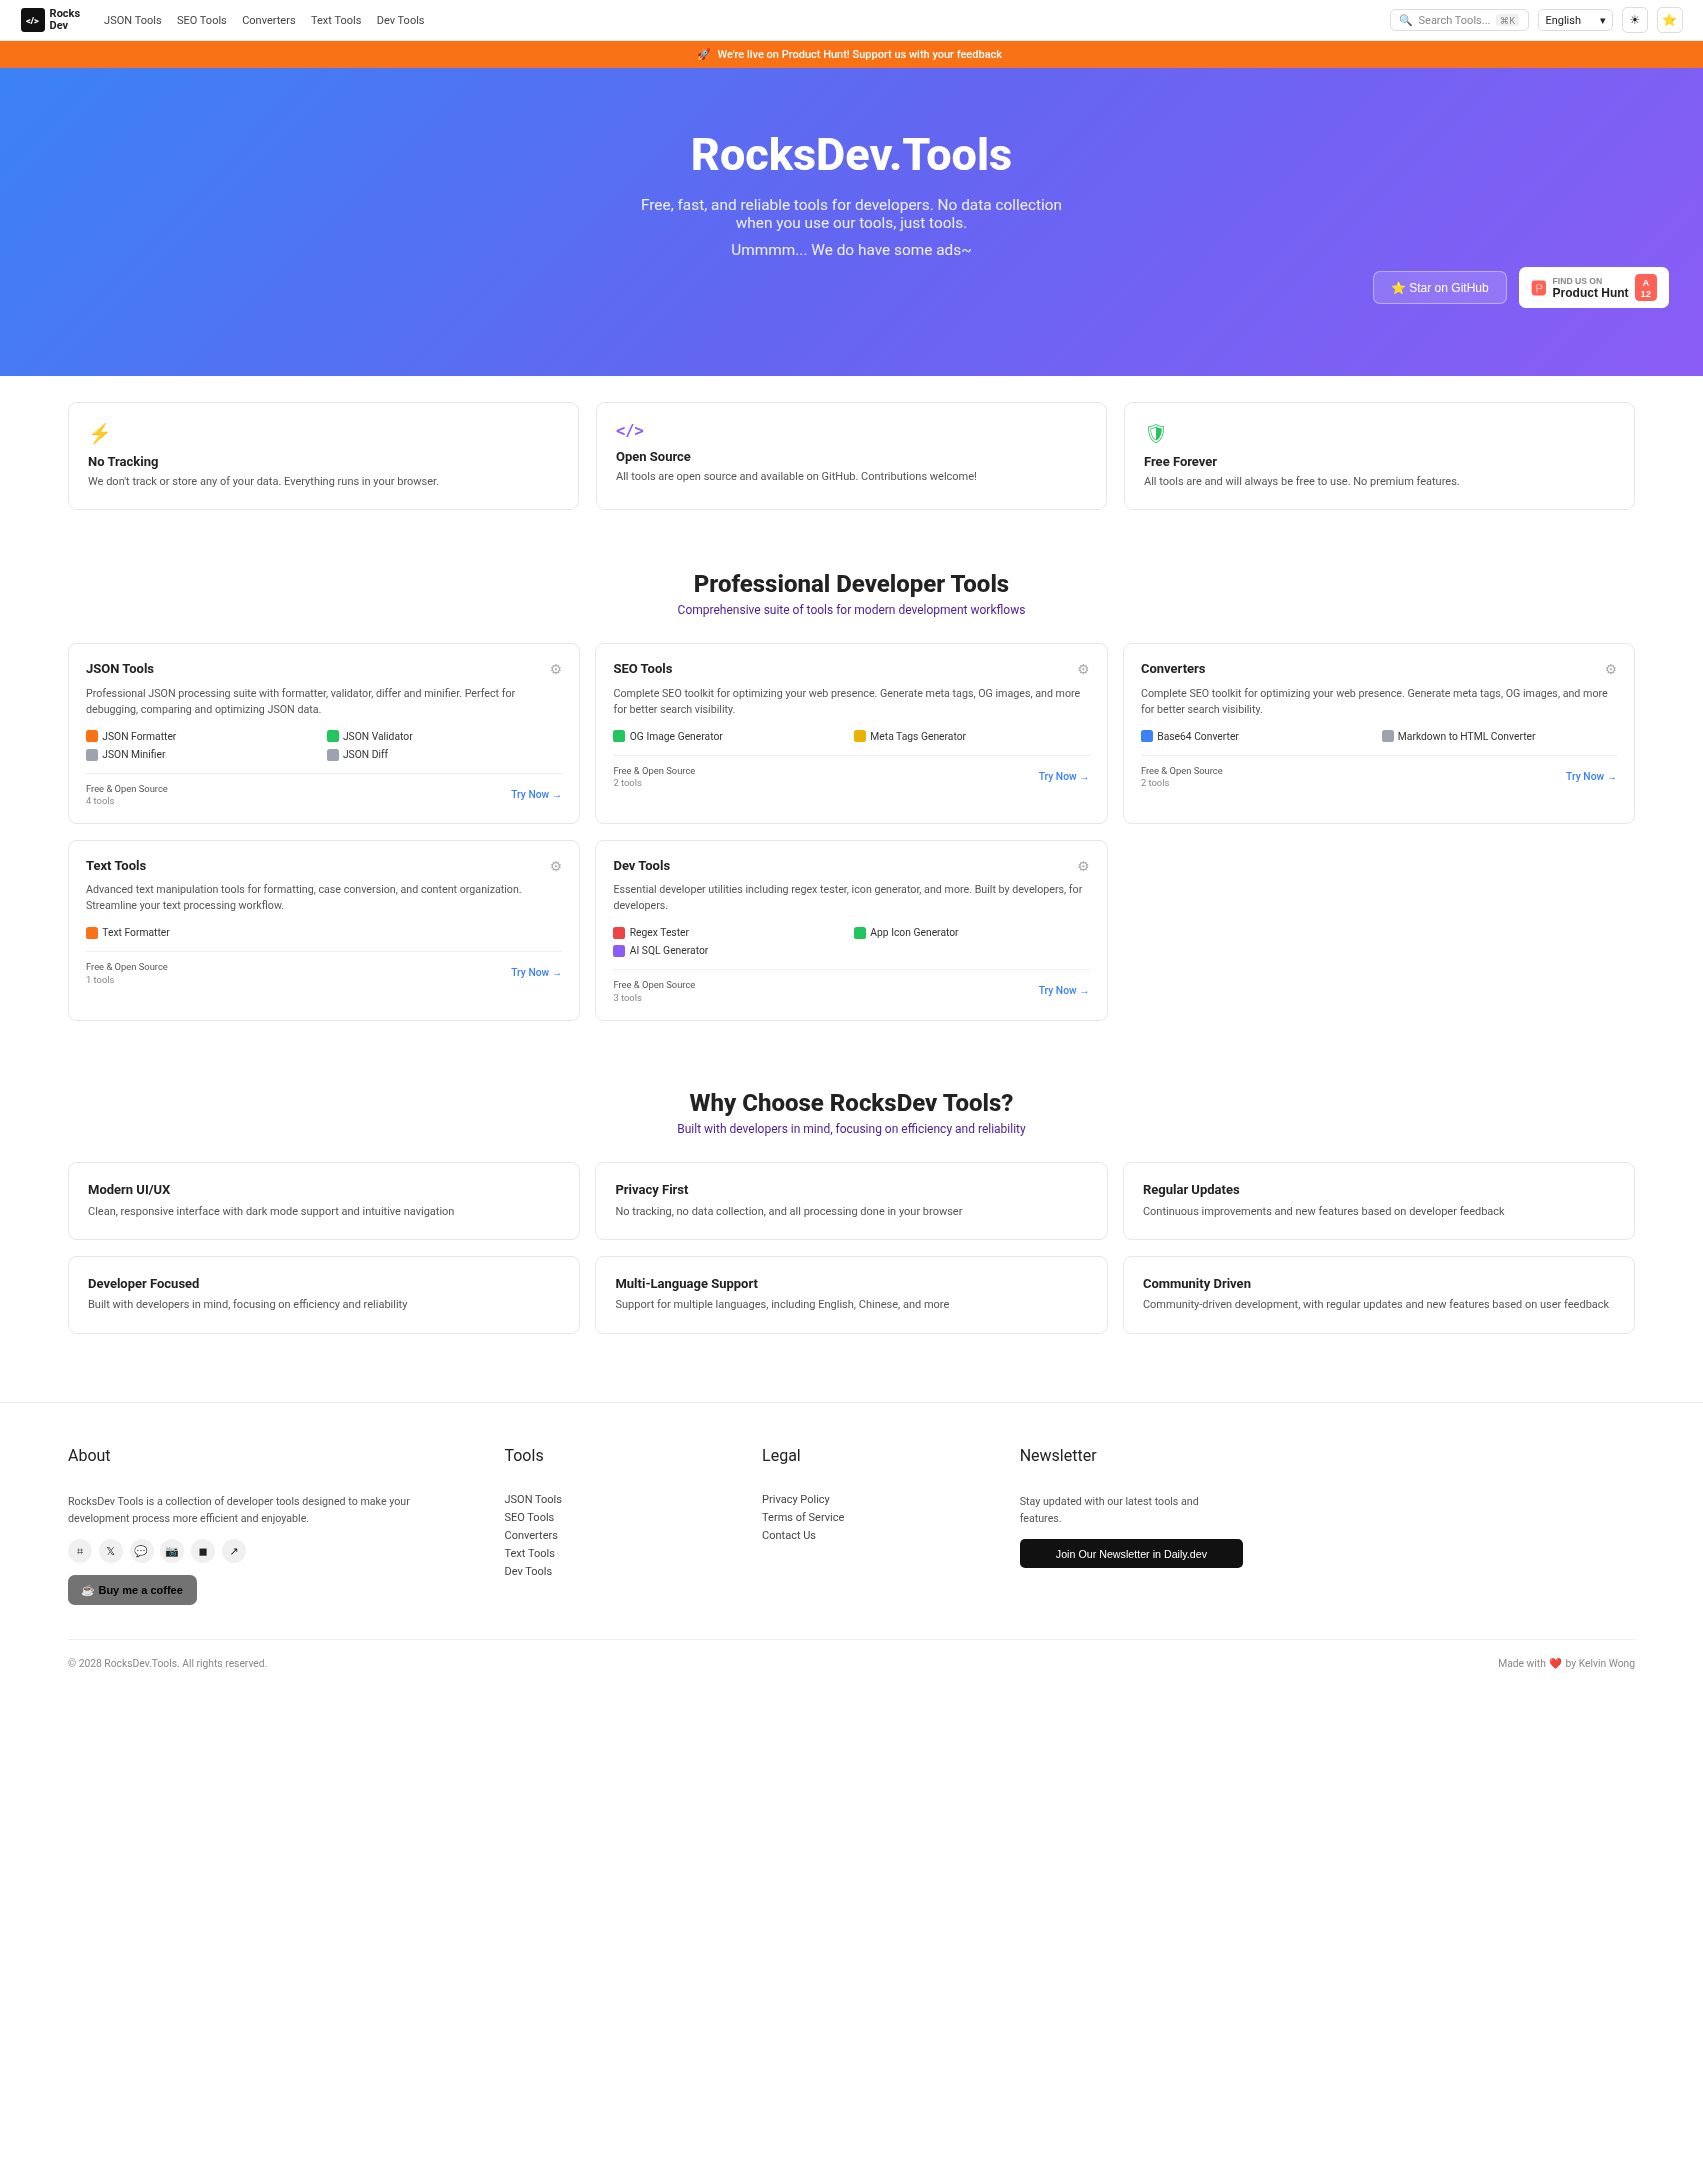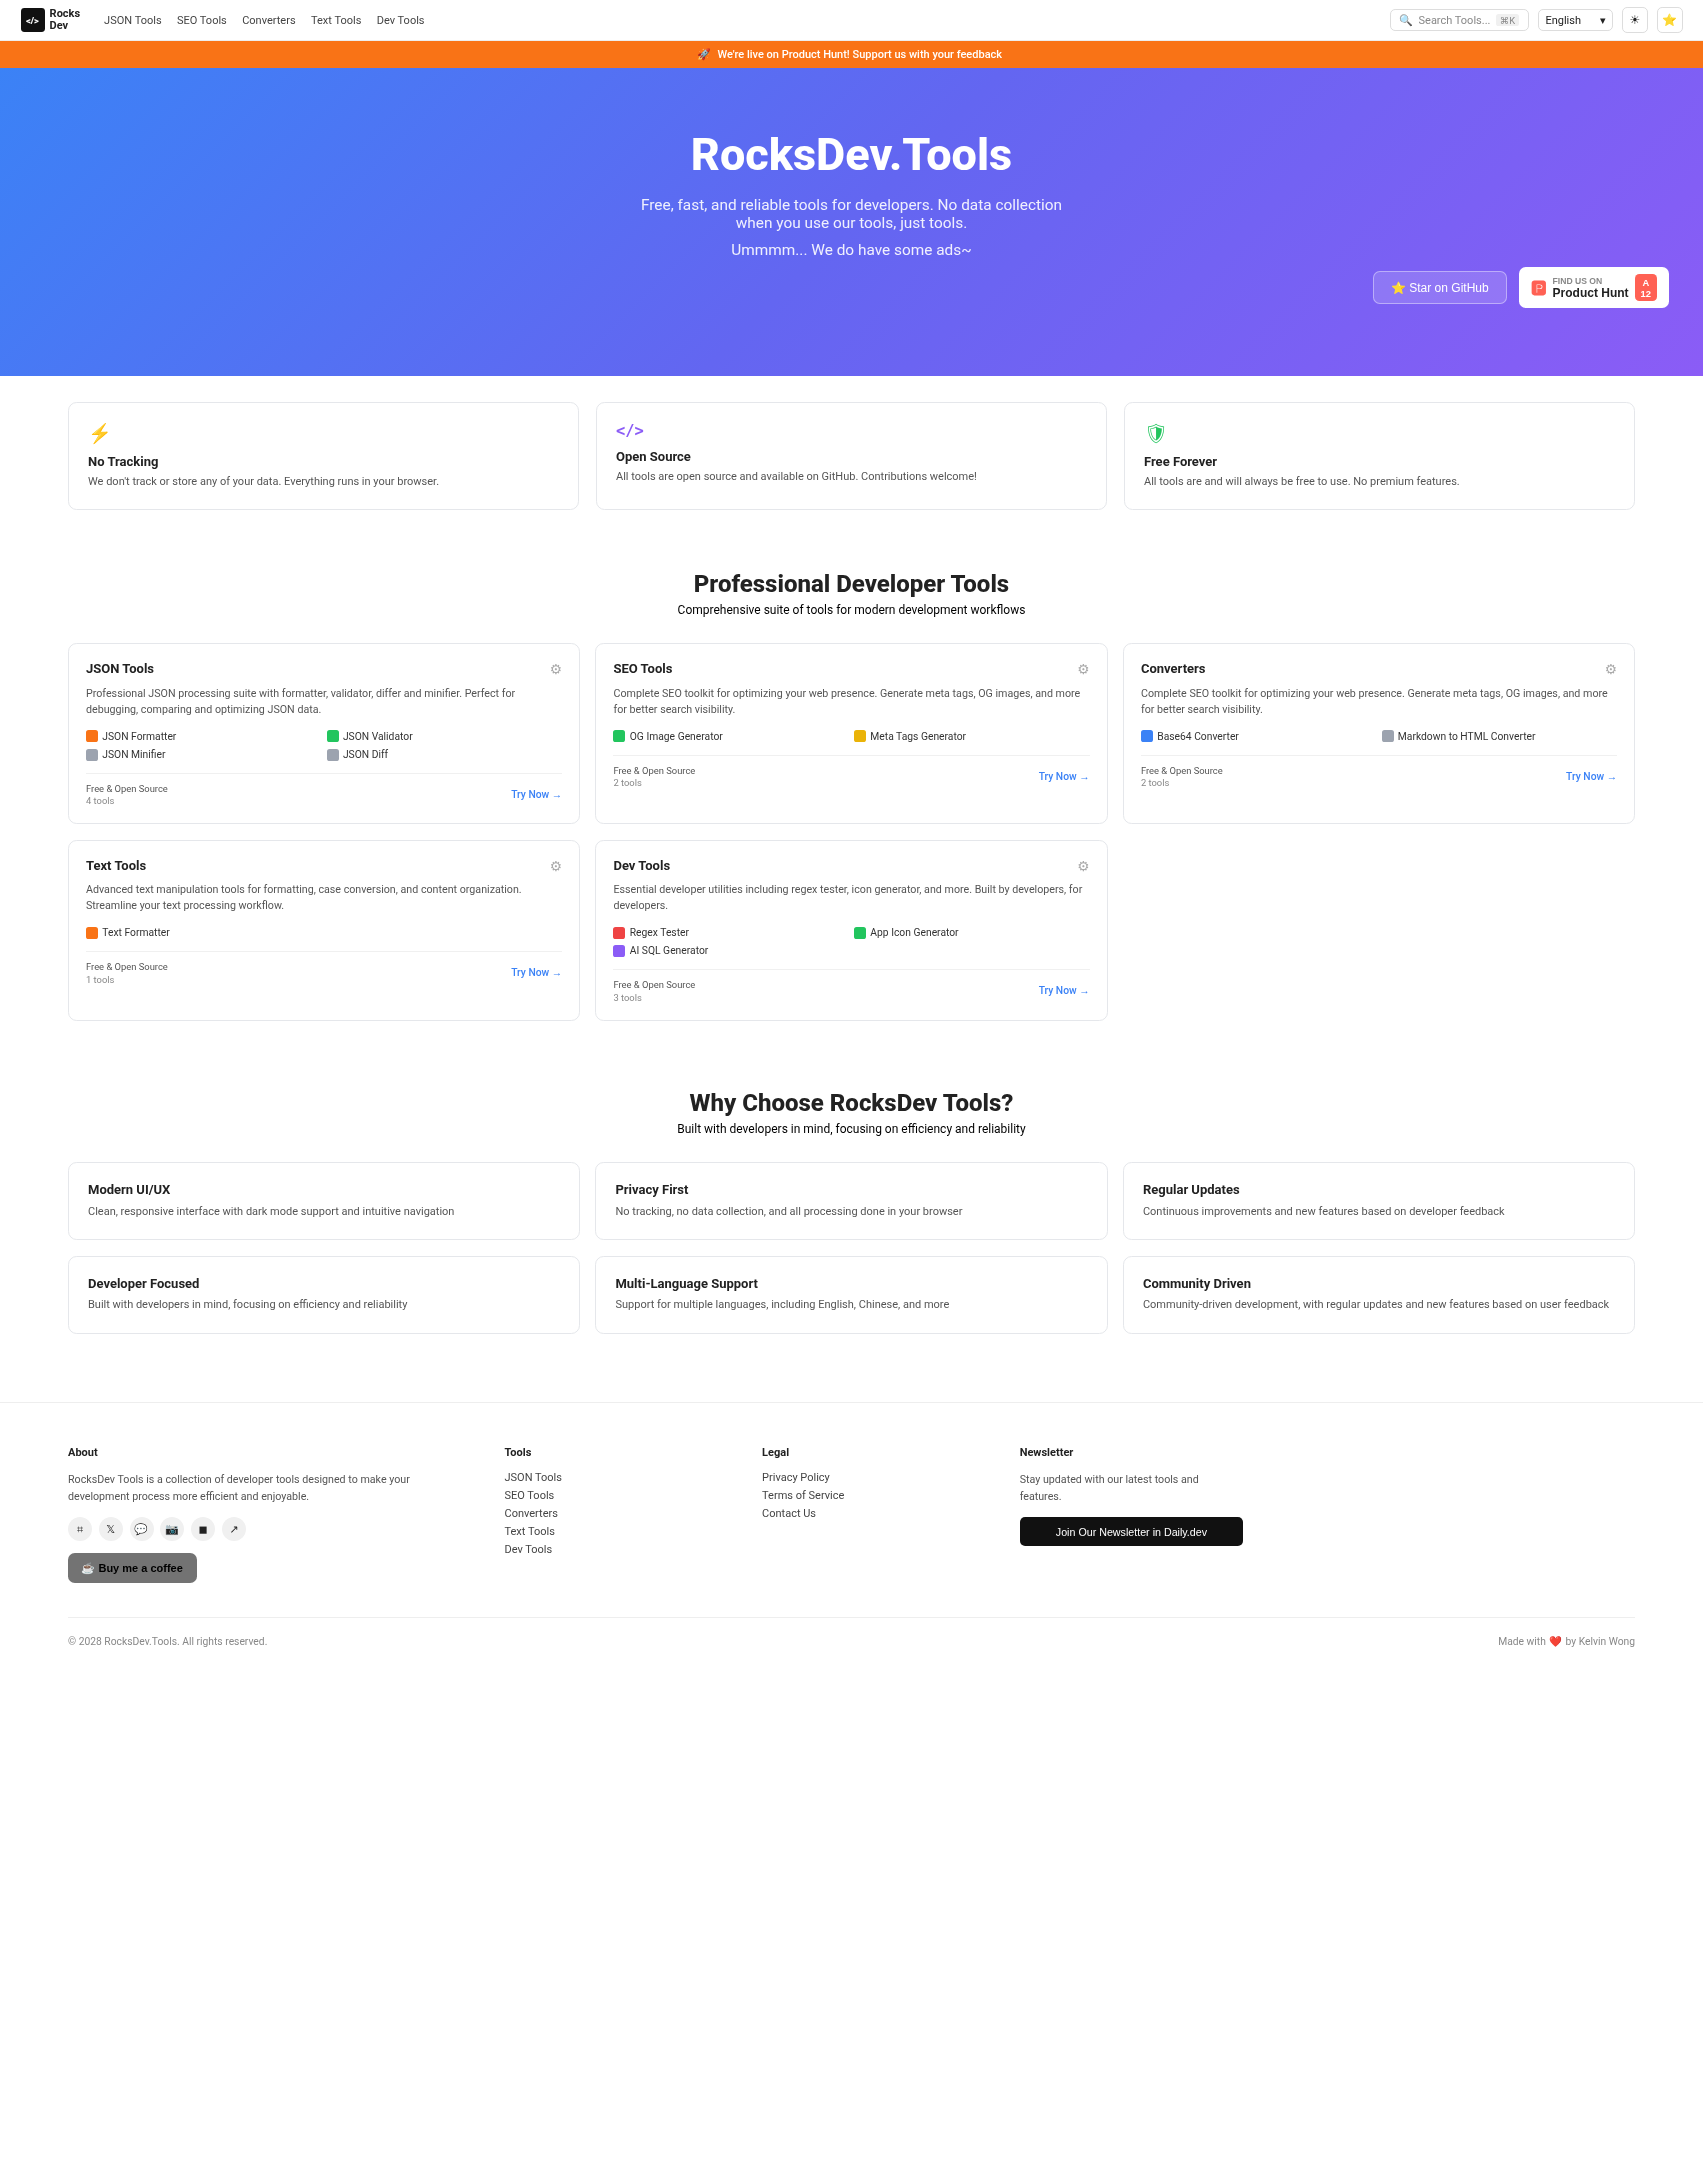--- a/index.html
+++ b/index.html
@@ -38,21 +38,21 @@
     .feature-icon.blue { color: #3b82f6; }
     .feature-icon.purple { color: #8b5cf6; }
     .feature-icon.green { color: #22c55e; }
     .feature-card h3 { font-size: 13px; font-weight: 700; margin-bottom: 5.1px; }
     .feature-card p { font-size: 11px; color: #555; line-height: 1.5; }
 
     
     .section { padding: 34px 68px; }
     .section-header { text-align: center; margin-bottom: 26px; }
     .section-header h2 { font-size: 24px; font-weight: 800; margin-bottom: 5.1px; }
-    .section-header p { font-size: 12px; color: #000000; }
+    .section-header p { font-size: 12px; color: #4c1d95; }
 
     .tools-grid { display: grid; grid-template-columns: 1fr 1fr 1fr; gap: 15.4px; }
     .tool-card { border: 0.9px solid #e5e7eb; border-radius: 8.6px; padding: 17px; }
     .tool-card-header { display: flex; justify-content: space-between; align-items: flex-start; margin-bottom: 8.6px; }
     .tool-card-title { font-size: 13px; font-weight: 700; }
     .tool-card-icon { font-size: 13.7px; color: #aaa; cursor: pointer; }
     .tool-card-desc { font-size: 10.7px; color: #555; line-height: 1.5; margin-bottom: 12px; }
     .tool-links { display: grid; grid-template-columns: 1fr 1fr; gap: 5.1px; margin-bottom: 12px; }
     .tool-link { display: flex; align-items: center; gap: 4.3px; font-size: 10.3px; color: #333; }
     .tool-link-dot { width: 12px; height: 12px; border-radius: 2.6px; display: inline-block; flex-shrink: 0; }
@@ -70,21 +70,21 @@
 
     
     .why-grid { display: grid; grid-template-columns: 1fr 1fr 1fr; gap: 15.4px; }
     .why-card { border: 0.9px solid #e5e7eb; border-radius: 8.6px; padding: 19px; }
     .why-card h3 { font-size: 13px; font-weight: 700; margin-bottom: 6.8px; }
     .why-card p { font-size: 11px; color: #555; line-height: 1.5; }
 
     
     .footer { background: #fff; border-top: 0.9px solid #eee; padding: 43px 68px 26px; }
     .footer-grid { display: grid; grid-template-columns: 1.8fr 1fr 1fr 1fr 1.6fr; gap: 34px; margin-bottom: 34px; }
-    .footer-col h4 { font-size: 11px; font-weight: 700; margin-bottom: 12px; }
+    .footer-col h4 { font-size: 16px; font-weight: 400; margin-bottom: 28px; }
     .footer-col p { font-size: 10.7px; color: #555; line-height: 1.6; margin-bottom: 12px; }
     .footer-col a { display: block; font-size: 11px; color: #444; margin-bottom: 5.1px; }
     .footer-social { display: flex; gap: 6.8px; margin-bottom: 12px; }
     .social-icon { width: 24px; height: 24px; border-radius: 50%; background: #f0f0f0; display: flex; align-items: center; justify-content: center; font-size: 11px; cursor: pointer; }
     .buy-coffee { background: #737373; border: none; border-radius: 6.8px; padding: 8.6px 13.7px; font-size: 11px; font-weight: 600; cursor: pointer; display: inline-flex; align-items: center; gap: 5.1px; }
     .newsletter-desc { font-size: 10.7px; color: #555; line-height: 1.5; margin-bottom: 10.3px; }
     .newsletter-btn { background: #111; color: #fff; border: none; border-radius: 5.1px; padding: 8.6px 12px; font-size: 10.7px; font-weight: 500; cursor: pointer; width: 100%; }
     .footer-bottom { display: flex; justify-content: space-between; align-items: center; padding-top: 17px; border-top: 0.9px solid #eee; font-size: 10.3px; color: #888; }
     .footer-bottom span { display: flex; align-items: center; gap: 3.4px; }
     .heart { color: #ef4444; }

